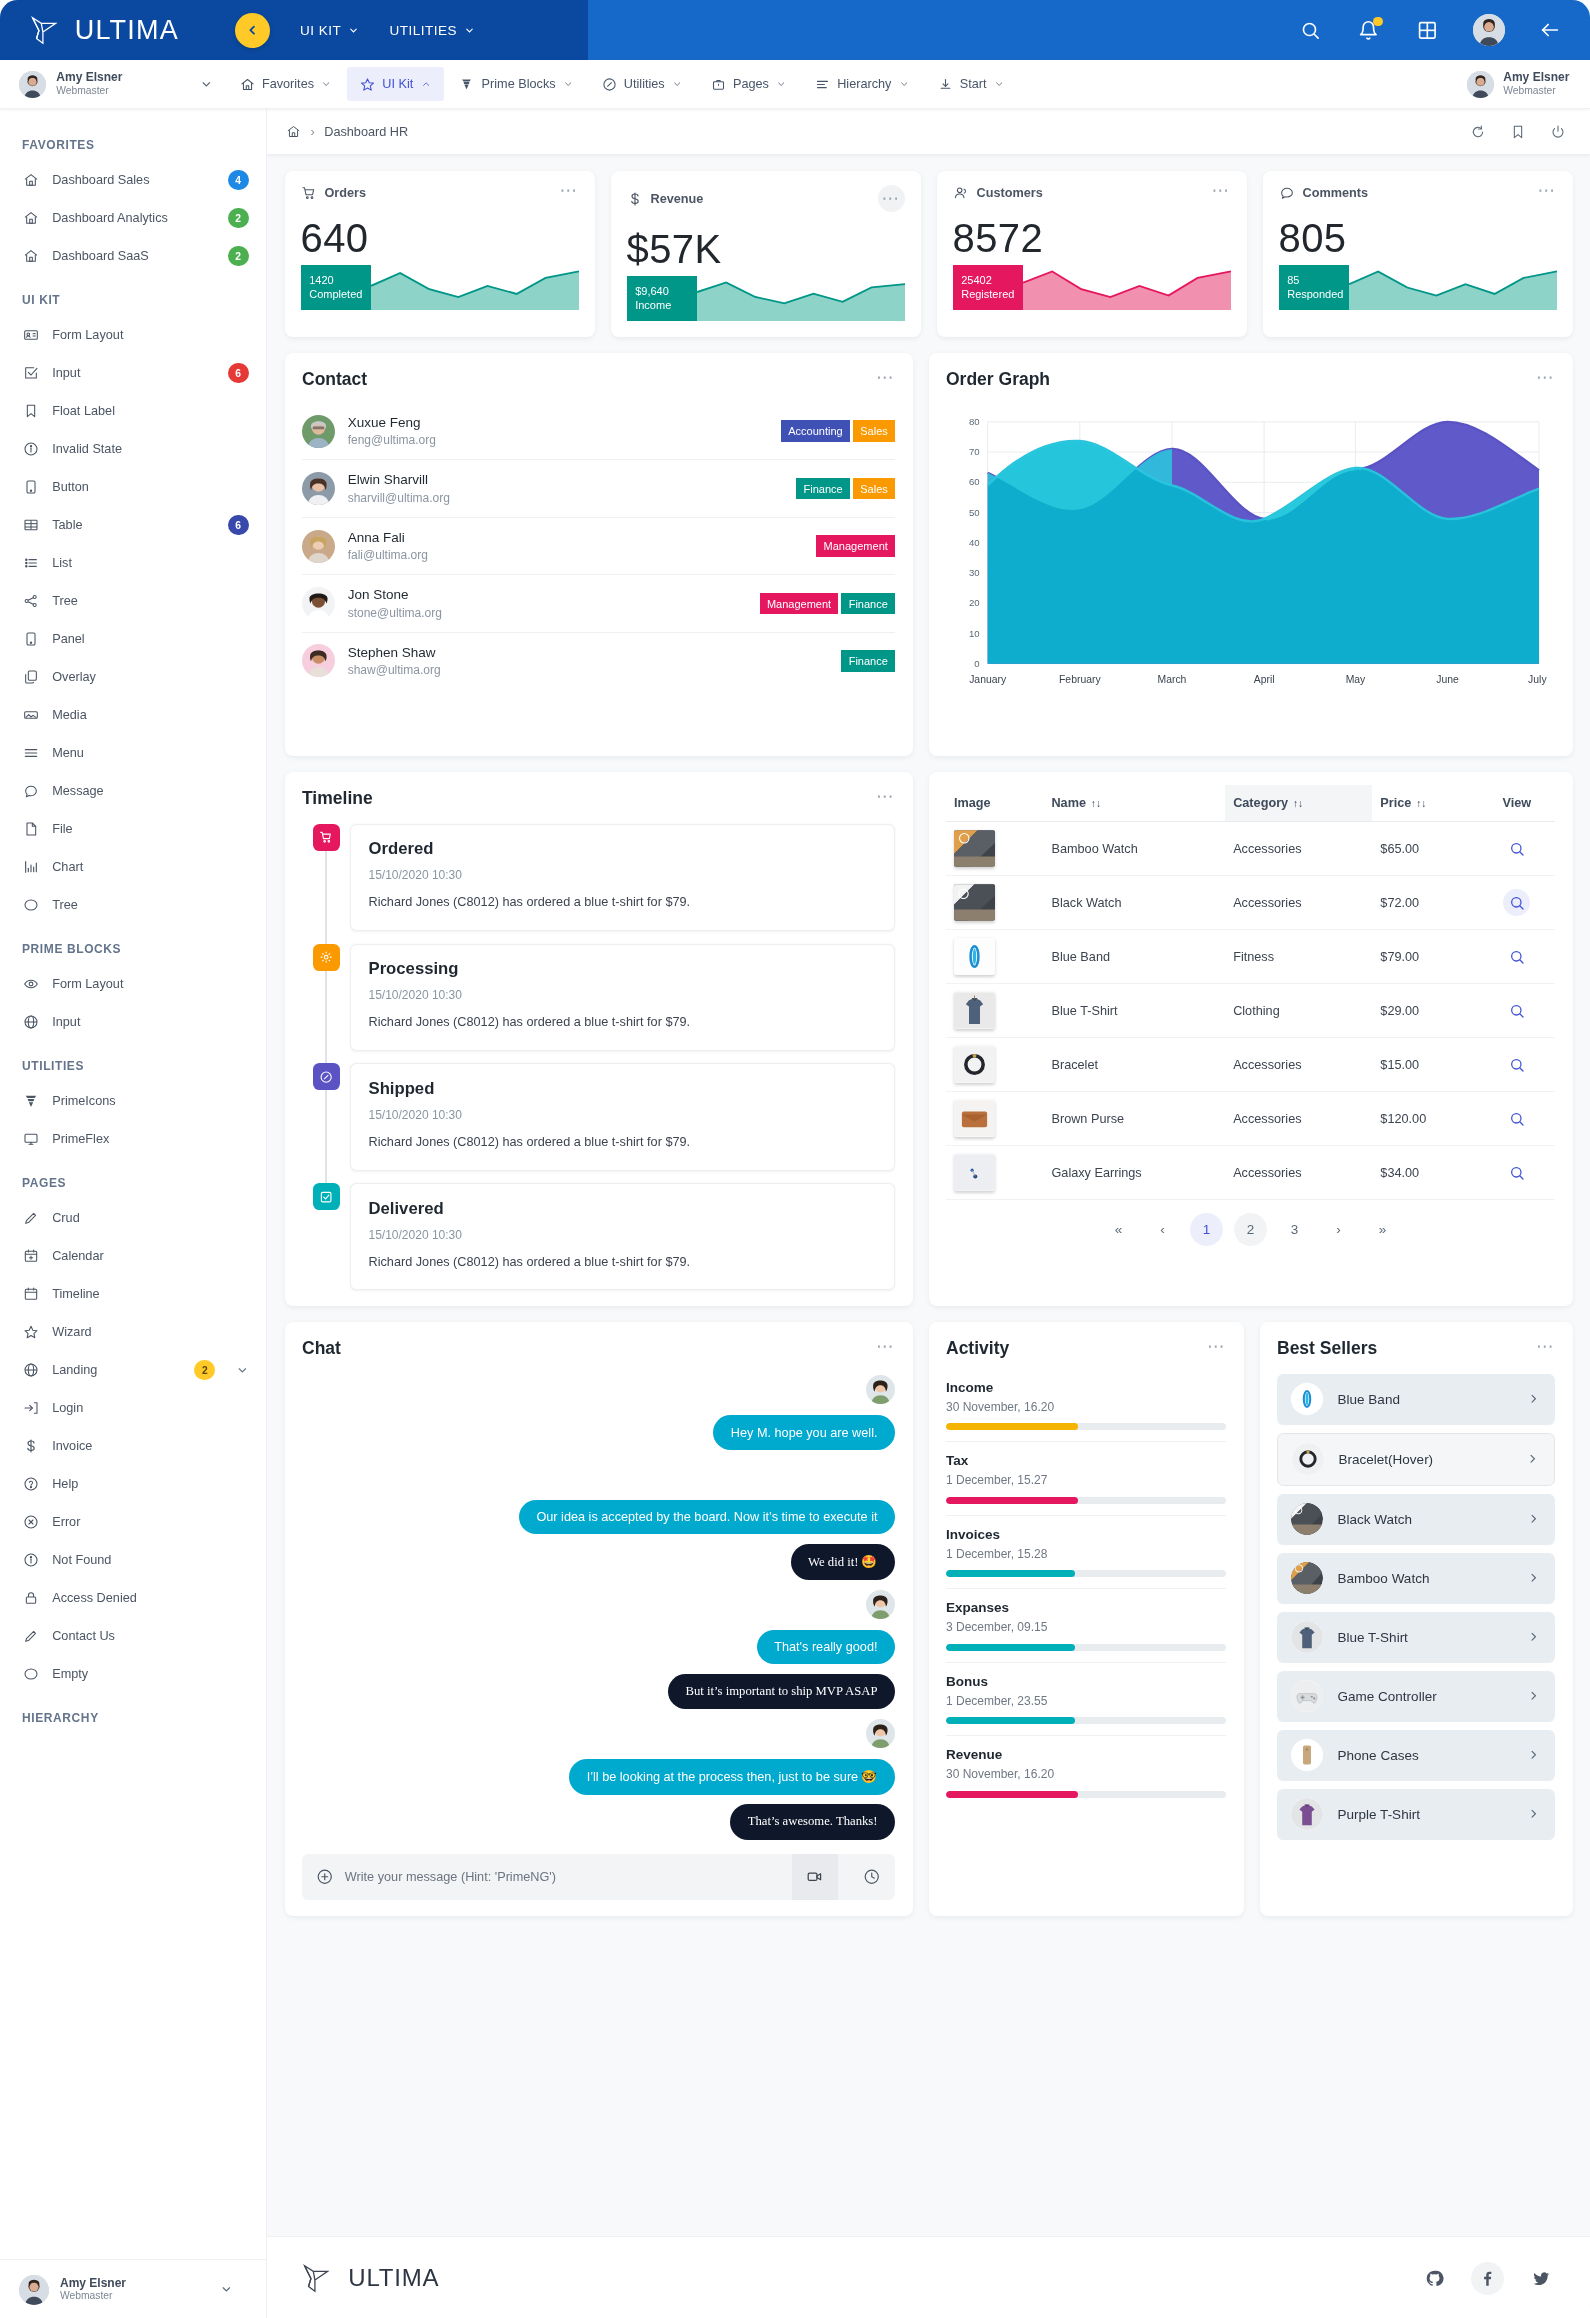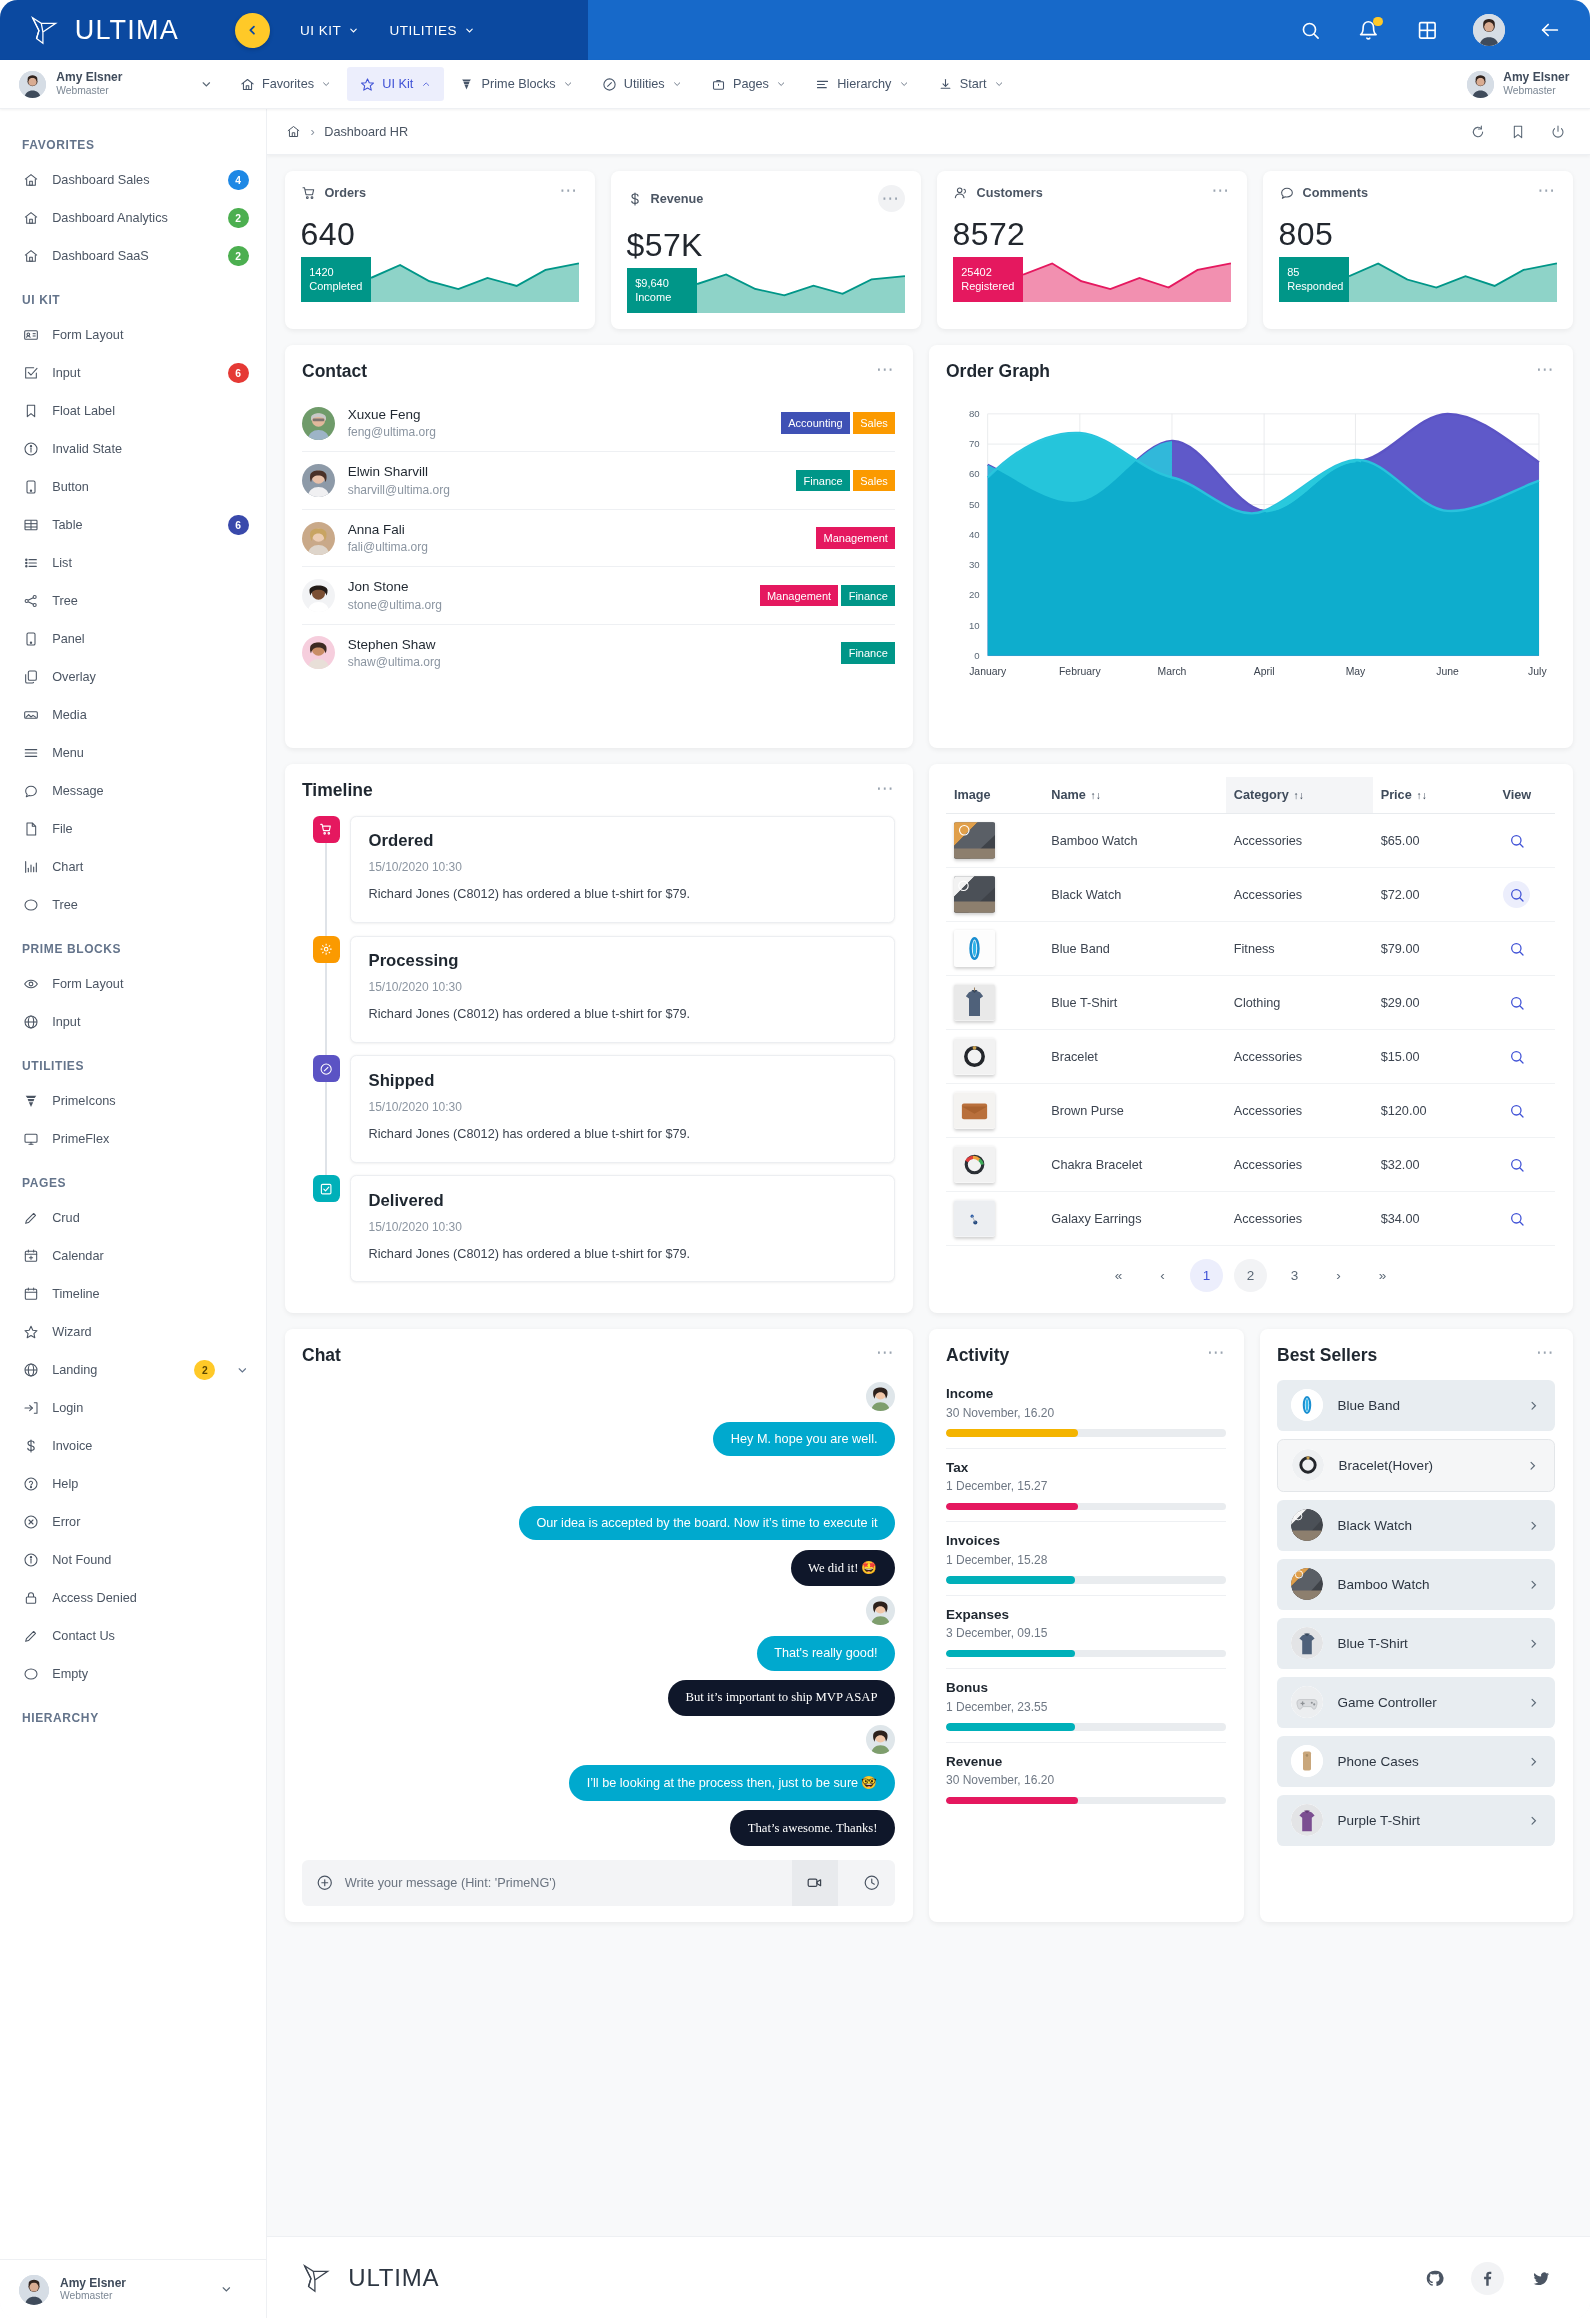--- a/index.html
+++ b/index.html
@@ -119,21 +119,21 @@
     padding: 16px 17.5px;
   }
   .card-head { display:flex; align-items:center; justify-content:space-between; }
   .card-title { font-size:17.5px; font-weight:bold; color:#1f2730; }
   .dots { color:#9aa4b0; font-size:17.5px; letter-spacing:1.6px; cursor:pointer; line-height:.4; padding-bottom:4.8px; }
 
   
   .stat { flex:1; min-width:0; padding: 14.3px 16px 16px 16px; }
   .stat-head { display:flex; align-items:center; justify-content:space-between; }
   .stat-label { display:flex; align-items:center; gap:8px; font-size:12.7px; font-weight:bold; color:#4b5563; }
-  .stat-num { font-size:32px; font-weight:400; color:#22272e; margin: 14.3px 0 4.8px 0; letter-spacing:0.4px; }
+  .stat-num { font-size:40px; font-weight:400; color:#22272e; margin: 14.3px 0 4.8px 0; letter-spacing:0.4px; }
   .stat-bottom { display:flex; align-items:flex-end; gap: 0; height: 45px; }
   .stat-chip {
     color:#fff; font-size:11px; line-height:1.25; padding: 6.4px 8.7px;
     width: 70px; height:45px; display:flex; flex-direction:column; justify-content:center; flex:none;
   }
   .stat-spark { flex:1; height:45px; }
 
   
   .contact-list { margin-top: 12.7px; }
   .contact-row {
@@ -1340,40 +1340,20 @@
                   <td style="text-align:center"><span class="view-ico">
                         <svg width="16" height="16" viewBox="0 0 24 24" fill="none" stroke="currentColor" stroke-width="1.9" stroke-linecap="round">
                           <circle cx="11" cy="11" r="7"></circle>
                           <line x1="16.5" y1="16.5" x2="21" y2="21"></line>
                         </svg>
                       </span></td>
                 </tr>
                 <tr>
                   <td>
                       <svg class="thumb" viewBox="0 0 52 46">
-                        <rect width="52" height="46" fill="#f2f2f2"></rect>
-                        <circle cx="26" cy="23" r="10.5" fill="none" stroke="#2b2f35" stroke-width="4"></circle>
-                        <path d="M16 19a10.5 10.5 0 0 1 8-5" stroke="#e03c3c" stroke-width="4" fill="none"></path>
-                        <path d="M24 14a10.5 10.5 0 0 1 8 3" stroke="#f0a23c" stroke-width="4" fill="none"></path>
-                        <path d="M32 17a10.5 10.5 0 0 1 4 6" stroke="#3fae5a" stroke-width="4" fill="none"></path>
-                      </svg>
-                    </td>
-                  <td>Chakra Bracelet</td>
-                  <td>Accessories</td>
-                  <td>$32.00</td>
-                  <td style="text-align:center"><span class="view-ico">
-                        <svg width="16" height="16" viewBox="0 0 24 24" fill="none" stroke="currentColor" stroke-width="1.9" stroke-linecap="round">
-                          <circle cx="11" cy="11" r="7"></circle>
-                          <line x1="16.5" y1="16.5" x2="21" y2="21"></line>
-                        </svg>
-                      </span></td>
-                </tr>
-                <tr>
-                  <td>
-                      <svg class="thumb" viewBox="0 0 52 46">
                         <rect width="52" height="46" fill="#eceef1"></rect>
                         <circle cx="23" cy="20" r="2" fill="#2e5ea8"></circle>
                         <circle cx="27" cy="28" r="2.6" fill="#24497f"></circle>
                         <line x1="23" y1="20" x2="27" y2="28" stroke="#9aa3ad" stroke-width="1"></line>
                       </svg>
                     </td>
                   <td>Galaxy Earrings</td>
                   <td>Accessories</td>
                   <td>$34.00</td>
                   <td style="text-align:center"><span class="view-ico">

